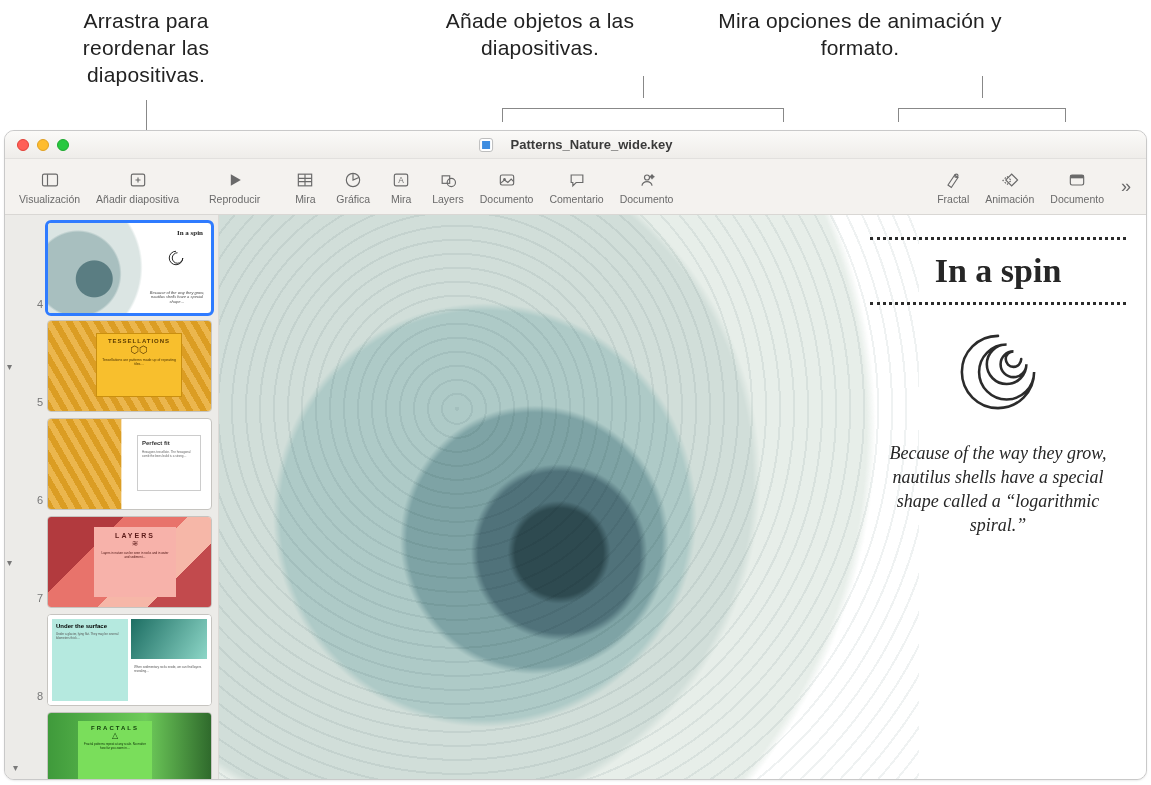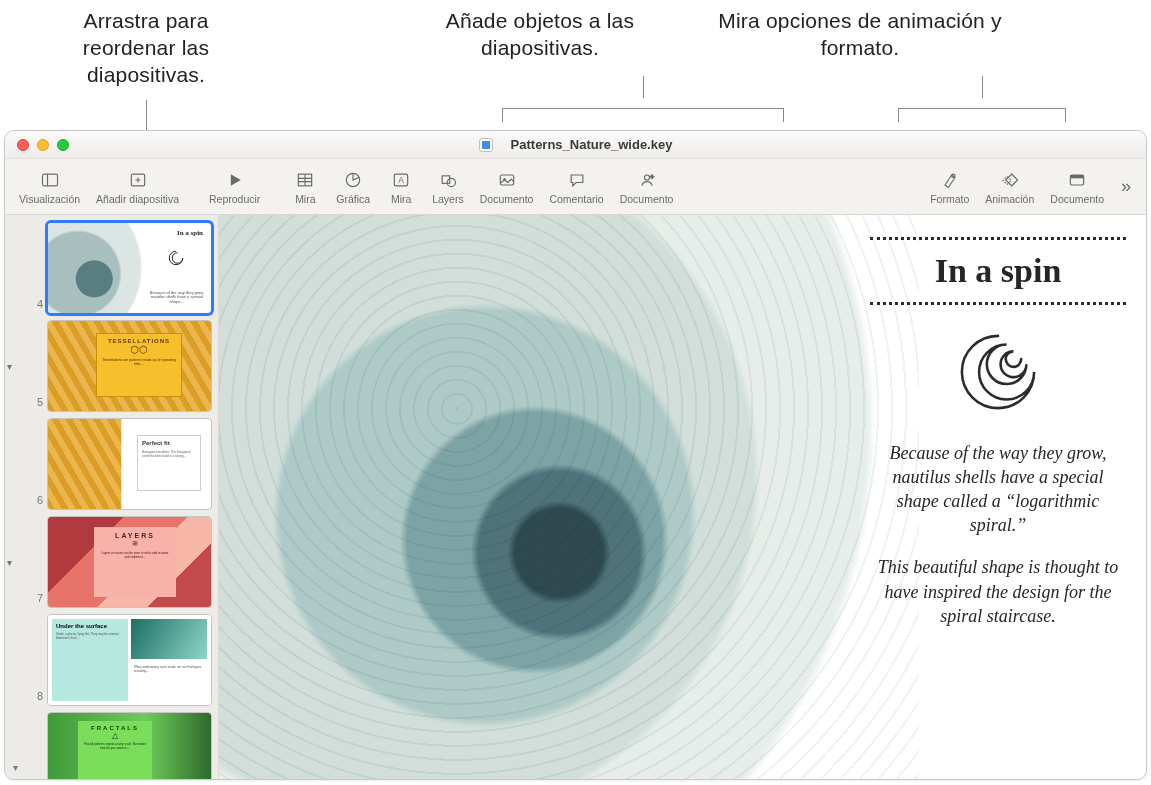--- a/index.html
+++ b/index.html
@@ -416,21 +416,21 @@
           <line x1="15" y1="8" x2="21" y2="8"></line>
         </svg>
       <span class="lbl">Documento</span>
     </div>
     <div class="flex"></div>
     <div class="tb-btn">
       <svg viewBox="0 0 24 24">
           <path d="M6 18 L14 6 L18 9 L10 21z"></path>
           <circle cx="16" cy="7" r="2"></circle>
         </svg>
-      <span class="lbl">Formato</span>
+      <span class="lbl">Fractal</span>
     </div>
     <div class="tb-btn">
       <svg viewBox="0 0 24 24">
           <rect x="9" y="7" width="10" height="10" transform="rotate(45 14 12)"></rect>
           <rect x="5" y="9" width="7" height="7" transform="rotate(45 8.5 12.5)" stroke-dasharray="2 2"></rect>
         </svg>
       <span class="lbl">Animación</span>
     </div>
     <div class="tb-btn">
       <svg viewBox="0 0 24 24">
@@ -539,17 +539,16 @@
         <hr class="dotline">
         <svg class="spiral-ico" viewBox="0 0 100 100">
           <path d="M50 8
                    a42 42 0 1 0 42 42
                    a32 32 0 1 1 -32 -32
                    a23 23 0 1 0 23 23
                    a15 15 0 1 1 -15 -15
                    a9 9 0 1 0 9 9" fill="none" stroke="#2b2b2b" stroke-width="3" stroke-linecap="round"></path>
         </svg>
         <div class="body-text">Because of the way they grow, nautilus shells have a special shape called a “logarithmic spiral.”</div>
-        <div class="body-text">This beautiful shape is thought to have inspired the design for the spiral staircase.</div>
       </div>
     </div>
   </div>
 </div>
 
 </body></html>

